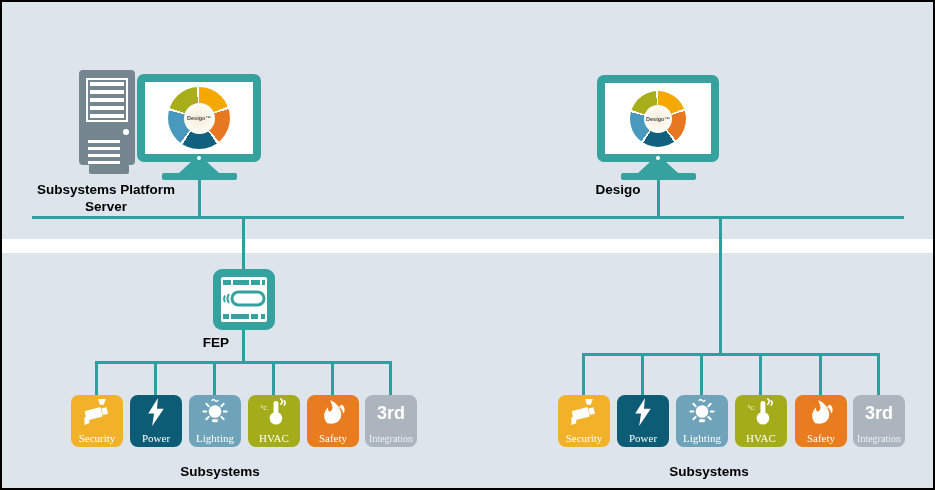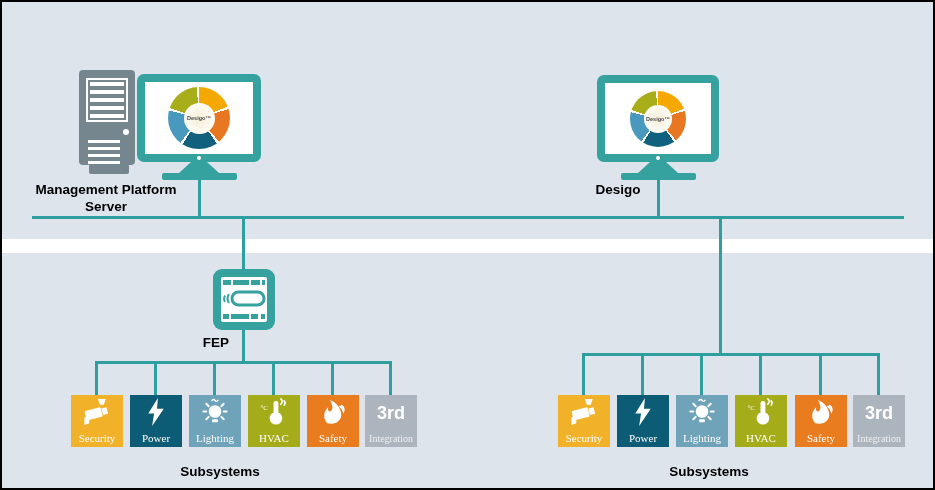--- a/index.html
+++ b/index.html
@@ -34,21 +34,21 @@
       var(--donut_blue) 217deg 284deg,#fff 284deg 289deg,
       var(--donut_olive) 289deg 356deg,#fff 356deg 360deg)}
   .donut::before{content:"";position:absolute;inset:25%;border-radius:50%;
     background:radial-gradient(circle,#f4ecd7 0%,#fcf9f0 55%,#ffffff 100%)}
   .donut-text{position:relative;z-index:1;font-size:5.5px;font-weight:bold;color:#4a4a4a;letter-spacing:0}
   
   .fep{position:absolute;left:211px;top:267px;width:62px;height:61px;background:var(--device_teal);border-radius:9px}
   .fep-panel{position:absolute;inset:8px;background:#fff;border-radius:2px}
   .fep-panel svg{position:absolute;inset:0;width:100%;height:100%;fill:var(--device_teal)}
   
-  .tile{position:absolute;top:393px;width:52px;height:52px;border-radius:0}
+  .tile{position:absolute;top:393px;width:52px;height:52px;border-radius:8px}
   .tile svg.glyph{position:absolute;left:50%;top:2px;transform:translateX(-50%);width:31px;height:31px;fill:#fff}
   .tile-label{position:absolute;left:0;right:0;bottom:3px;text-align:center;
               font-family:"Liberation Serif",serif;font-size:11px;color:#fff}
   .tile-label.small{font-size:10px;color:#eef1f4}
   .big3{position:absolute;left:0;right:0;top:8px;text-align:center;font-weight:bold;font-size:18px;color:#fff}
 </style>
 </head>
 <body>
 
 <div class="stage">
@@ -88,21 +88,21 @@
       <div class="screen">
         <div class="donut" style="width:62px;height:62px">
           <span class="donut-text">Desigo™</span>
         </div>
       </div>
       <div class="bezel-dot"></div>
     </div>
     <div class="neck" style="left:177px;top:160px"></div>
     <div class="mbase" style="left:160px;top:171px"></div>
 
-    <div class="lbl" style="left:16px;top:179px;width:176px">Management Platform
+    <div class="lbl" style="left:16px;top:179px;width:176px">Subsystems Platform
 Server</div>
   </div>
 
   <div>
     <div class="monitor" style="left:595px;top:73px;width:122px;height:87px">
       <div class="screen">
         <div class="donut" style="width:56px;height:56px">
           <span class="donut-text">Desigo™</span>
         </div>
       </div>

